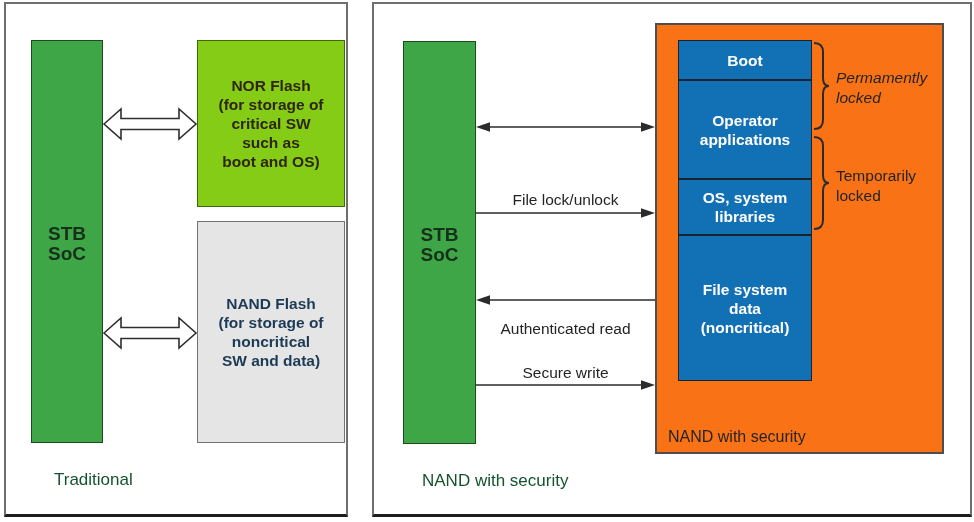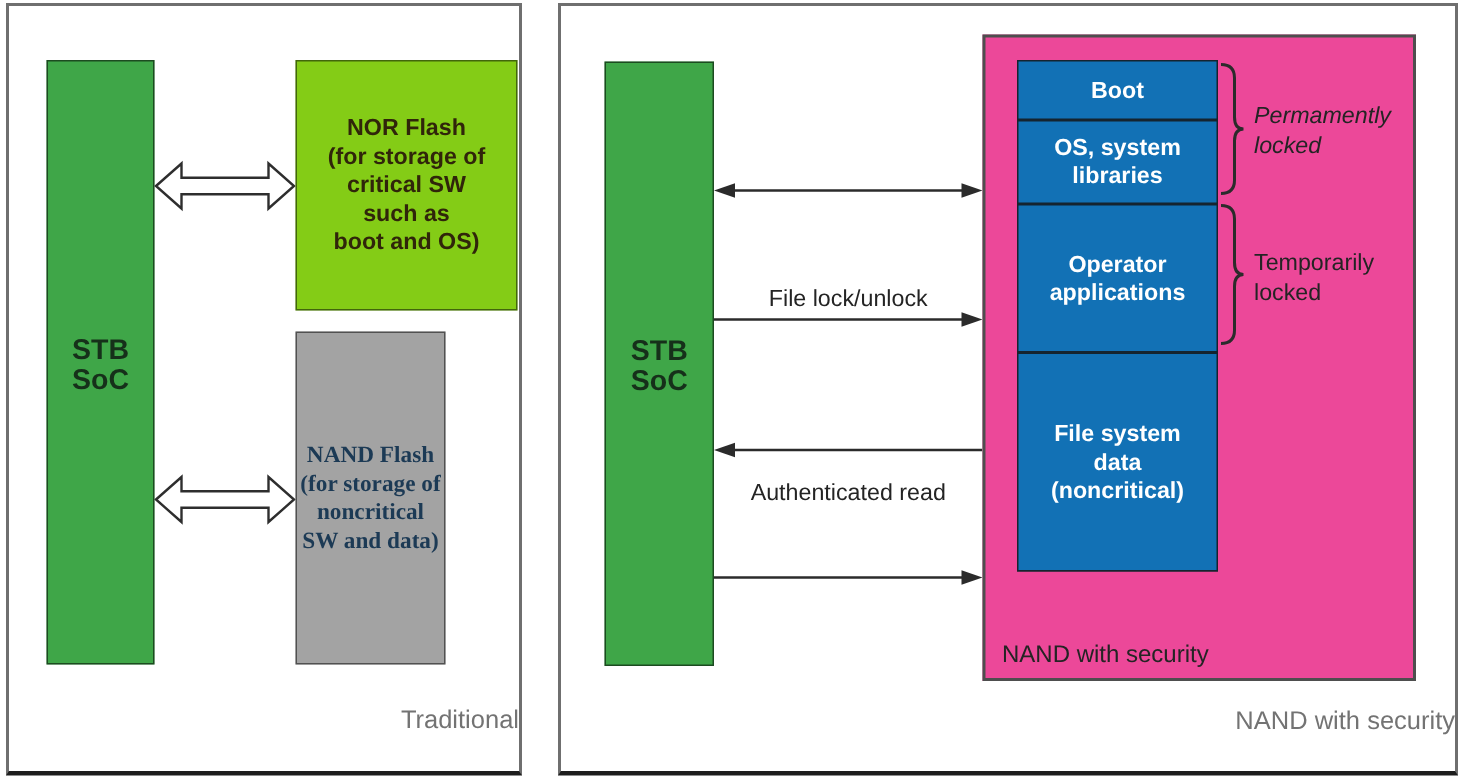--- a/index.html
+++ b/index.html
@@ -14,32 +14,32 @@
   .soc-box{position:absolute;background:#3fa648;border:1px solid rgba(0,0,0,.55);box-sizing:border-box;}
   .soc-left{left:25px;top:36px;width:72px;height:403px;}
   .soc-right{left:29px;top:37px;width:73px;height:403px;}
   .soc-label{position:absolute;left:0;right:0;top:183px;text-align:center;
              font-size:19px;line-height:20px;color:#16301a;font-weight:bold;}
 
   .flash-box{position:absolute;box-sizing:border-box;border:1px solid rgba(0,0,0,.5);
              display:flex;align-items:center;justify-content:center;text-align:center;
              font-size:15.5px;line-height:19px;font-weight:bold;}
   .nor-box{left:191px;top:36px;width:148px;height:167px;background:#84cc16;color:#30250a;}
-  .nand-box{left:191px;top:217px;width:100px;height:222px;background:#a3a3a3;color:#1c3a55;font-family:Liberation Serif, serif;}
+  .nand-box{left:191px;top:217px;width:148px;height:222px;background:#e5e5e5;color:#1c3a55;}
 
-  .caption{position:absolute;left:0;right:0;text-align:right;font-size:17px;color:#737373;}
+  .caption{position:absolute;left:0;right:0;text-align:left;font-size:17px;color:#14532d;padding-left:48px;}
   .caption-left{top:466px;}
   .caption-right{top:467px;}
 
   .outline-arrow{position:absolute;left:96px;width:96px;height:36px;}
   .outline-arrow.a1{top:102px;}
   .outline-arrow.a2{top:311px;}
 
   .nand-outer{position:absolute;left:281px;top:19px;width:289px;height:431px;
-              border:2px solid #4e4e4e;box-sizing:border-box;background:#ec4899;}
+              border:2px solid #4e4e4e;box-sizing:border-box;background:#f97316;}
   .stack{position:absolute;left:21px;top:15px;width:132px;background:#15242f;
          border:1px solid #15242f;display:flex;flex-direction:column;gap:2px;}
   .block{background:#1271b5;color:#ffffff;display:flex;align-items:center;justify-content:center;
          text-align:center;font-size:15.5px;line-height:19px;font-weight:bold;}
   .blk-boot{height:38px;}
   .blk-os{height:54px;}
   .blk-op{height:97px;}
   .blk-fs{height:144px;}
   .nand-outer-label{position:absolute;left:11px;bottom:6px;font-size:16px;color:#242424;}
 
@@ -106,37 +106,38 @@
       <line x1="0" y1="6" x2="167" y2="6" stroke="#2b2b2b" stroke-width="1.6"></line>
       <polygon points="179,6 165,1.2 165,10.8" fill="#2b2b2b"></polygon>
     </svg>
 
     <div class="flow-label fl3">Authenticated read</div>
     <svg class="flow-arrow fa3" viewBox="0 0 179 12">
       <line x1="12" y1="6" x2="179" y2="6" stroke="#2b2b2b" stroke-width="1.6"></line>
       <polygon points="0,6 14,1.2 14,10.8" fill="#2b2b2b"></polygon>
     </svg>
 
+    <div class="flow-label fl4">Secure write</div>
     <svg class="flow-arrow fa4" viewBox="0 0 179 12">
       <line x1="0" y1="6" x2="167" y2="6" stroke="#2b2b2b" stroke-width="1.6"></line>
       <polygon points="179,6 165,1.2 165,10.8" fill="#2b2b2b"></polygon>
     </svg>
 
     <div class="nand-outer">
       <div class="stack">
         <div class="block blk-boot">
           <div class="pre">Boot</div>
         </div>
+        <div class="block blk-op">
+          <div class="pre">Operator
+applications</div>
+        </div>
         <div class="block blk-os">
           <div class="pre">OS, system
 libraries</div>
-        </div>
-        <div class="block blk-op">
-          <div class="pre">Operator
-applications</div>
         </div>
         <div class="block blk-fs">
           <div class="pre">File system
 data
 (noncritical)</div>
         </div>
       </div>
       <div class="nand-outer-label">NAND with security</div>
     </div>
 

